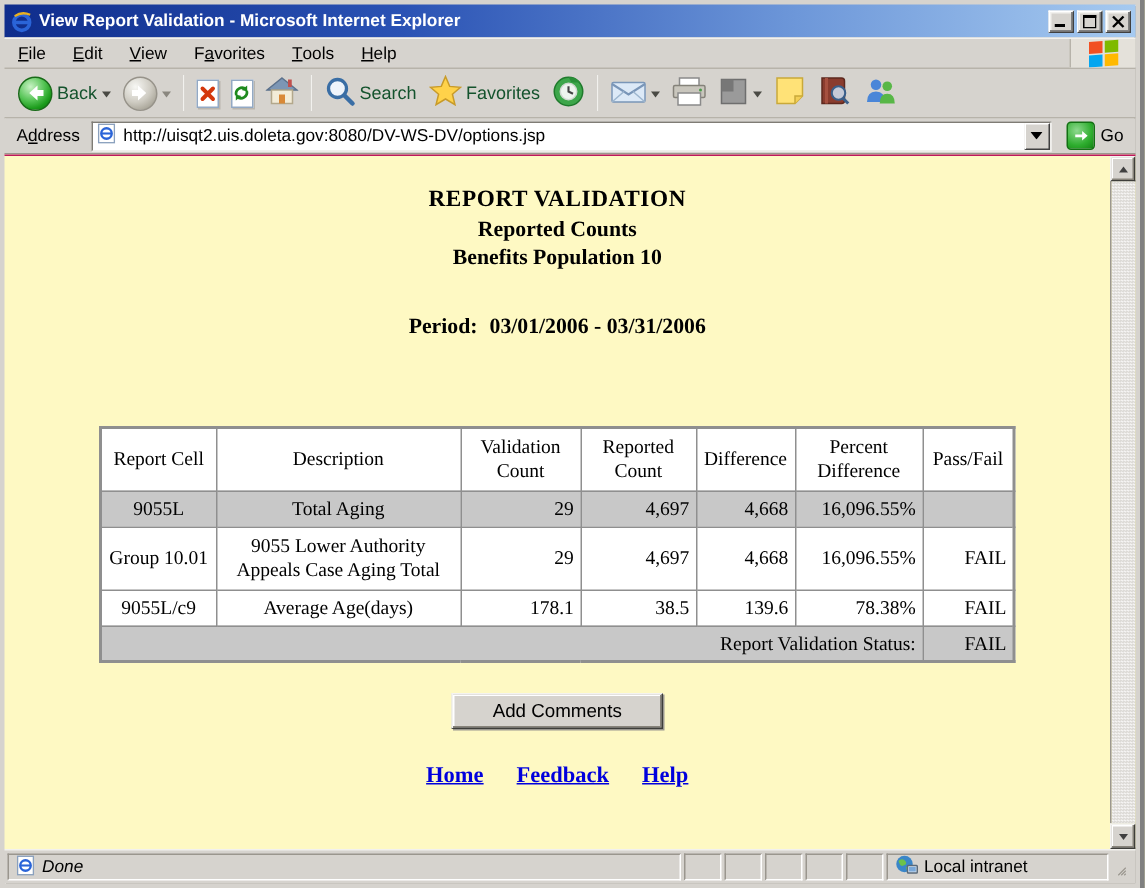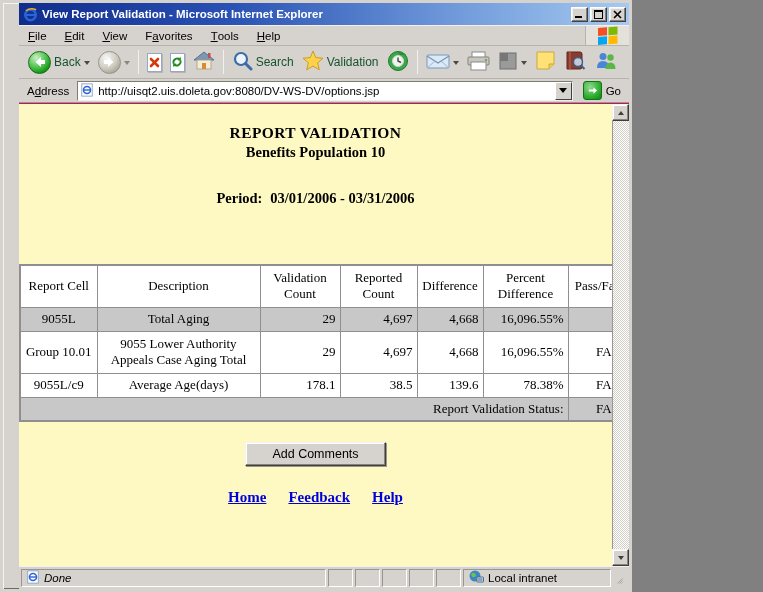--- a/index.html
+++ b/index.html
@@ -1,21 +1,21 @@
 <!DOCTYPE html>
 <html><head>
 <meta charset="utf-8">
 <style>
   html,body{margin:0;padding:0;background:#808080;}
   body{width:763px;height:592px;overflow:hidden;font-family:"Liberation Sans",sans-serif;}
   *{box-sizing:border-box;}
 
-  .window{width:632px;height:592px;background:#d6d3ce;border:3px solid #d6d3ce;
+  .window{width:760px;height:592px;background:#d6d3ce;border:3px solid #d6d3ce;
     box-shadow:inset 1px 1px 0 #f5f4f1, inset -1px -1px 0 #6e6a63;
-    display:flex;flex-direction:column;padding-left:16px;}
+    display:flex;flex-direction:column;}
 
   
   .titlebar{height:22px;flex:0 0 22px;display:flex;align-items:center;padding:0 3px;
     background:linear-gradient(90deg,#0f2d8c 0%,#2a52b4 35%,#6d97d9 70%,#a6caf0 100%);}
   .title-icon{width:16px;height:16px;margin-right:4px;display:flex;align-items:center;justify-content:center;}
   .title-text{color:#fff;font-size:11.5px;font-weight:bold;flex:1;white-space:nowrap;overflow:hidden;}
   .win-btn{width:17px;height:15px;margin-left:2px;background:#d6d3ce;
     border:1px solid;border-color:#fff #404040 #404040 #fff;
     box-shadow:inset -1px -1px 0 #808080, inset 1px 1px 0 #f2f1ee;
     display:flex;align-items:center;justify-content:center;padding:0;}
@@ -237,21 +237,21 @@
           </svg>
       </span>
       <span>Search</span>
     </button>
     <button class="tb-btn">
       <span>
         <svg width="22" height="21" viewBox="0 0 22 21">
             <path d="M11 1 L13.8 7.6 L21 8.2 L15.6 12.8 L17.3 19.8 L11 16 L4.7 19.8 L6.4 12.8 L1 8.2 L8.2 7.6 Z" fill="#ffd24a" stroke="#c89b2a"></path>
           </svg>
       </span>
-      <span>Validation</span>
+      <span>Favorites</span>
     </button>
     <button class="tb-btn">
       <span>
         <svg width="22" height="22" viewBox="0 0 22 22">
             <circle cx="11" cy="11" r="9.5" fill="#3da64a" stroke="#1f7a2c"></circle>
             <circle cx="11" cy="11" r="5.5" fill="#eef4ee" stroke="#cfd8cf"></circle>
             <path d="M11 7.5 L11 11 L14 12.5" fill="none" stroke="#444" stroke-width="1.4"></path>
             <path d="M19 5 A9.5 9.5 0 0 0 11 1.5 L13 5 Z" fill="#2a8f38"></path>
           </svg>
       </span>
@@ -341,20 +341,21 @@
             <path d="M2 5 L7 5 L7 2.5 L11 6 L7 9.5 L7 7 L2 7 Z" fill="#fff"></path>
           </svg>
       </span>
       <span>Go</span>
     </div>
   </div>
 
   <div class="content">
     <div class="page">
       <div class="h1">REPORT VALIDATION</div>
+      <div class="h2">Reported Counts</div>
       <div class="h3">Benefits Population 10</div>
       <div class="period">
         <span>Period:</span><span class="val">03/01/2006 - 03/31/2006</span>
       </div>
 
       <table class="rv">
         <colgroup>
           <col style="width:77px">
             <col style="width:163px">
             <col style="width:80px">

